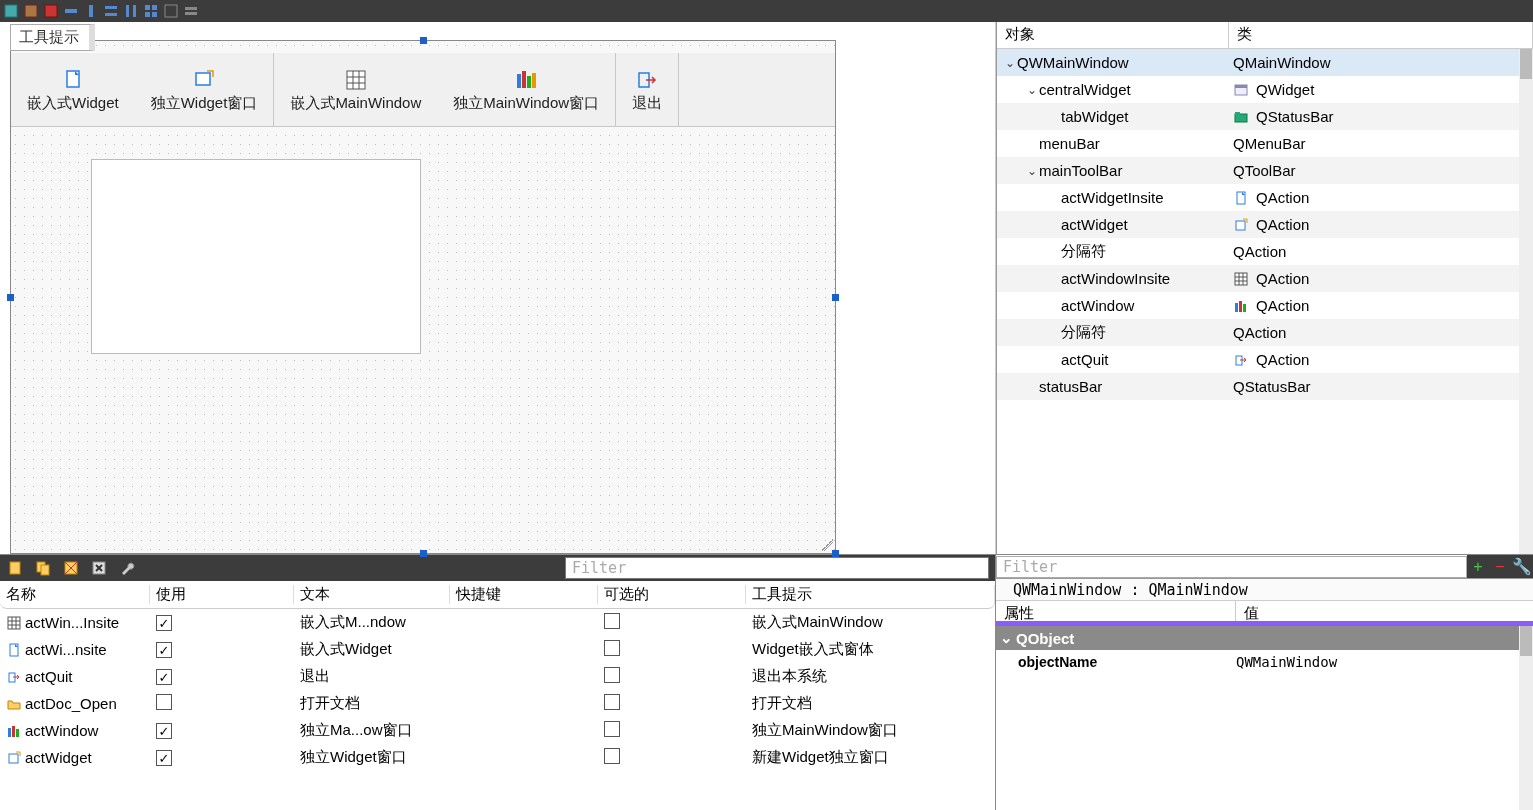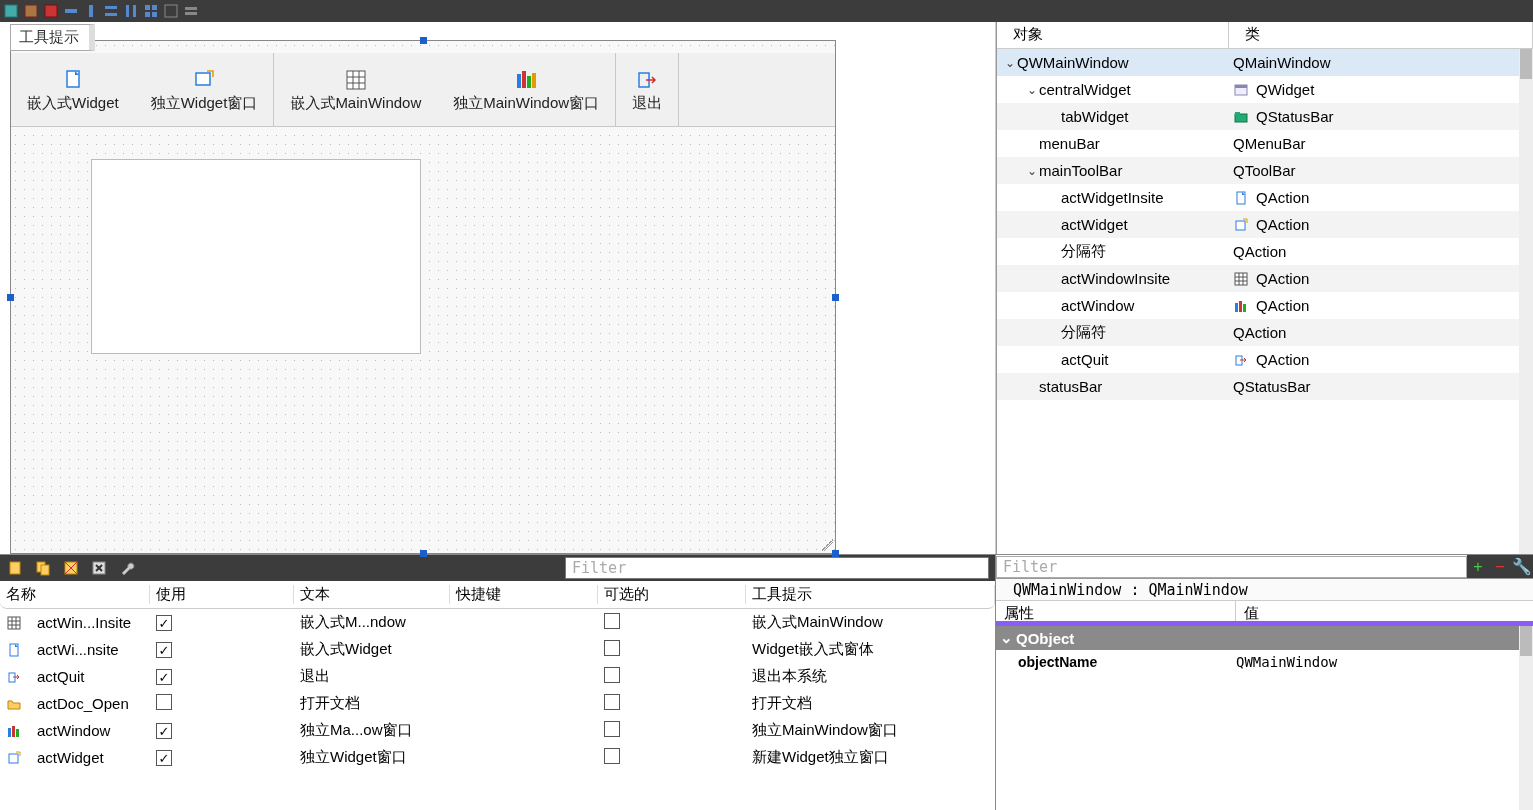--- a/index.html
+++ b/index.html
@@ -52,21 +52,21 @@
 
 .tabwidget {
   position: absolute; left: 80px; top: 118px; width: 330px; height: 195px;
   background: #fff; border: 1px solid #bbb;
 }
 
 
 .right-col { flex: 1; display: flex; flex-direction: column; border-left: 1px solid #999; }
 .object-inspector { flex: 1; display: flex; flex-direction: column; overflow: hidden; }
 .oi-header { display: flex; background: #fff; border-bottom: 1px solid #ccc; height: 27px; font-size: 15px; }
-.oi-header .col { padding: 3px 16px; border-right: 1px solid #ccc; }
+.oi-header .col { padding: 3px 8px; border-right: 1px solid #ccc; }
 .oi-header .colA { width: 232px; }
 .oi-header .colB { flex: 1; }
 .oi-scroll { flex: 1; overflow-y: auto; position: relative; }
 .oi-row { display: flex; height: 27px; align-items: center; font-size: 15px; }
 .oi-row.alt { background: #f3f3f3; }
 .oi-row.selected { background: #dbe9f7; }
 .oi-row .cellA { width: 232px; display: flex; align-items: center; padding-left: 6px; }
 .oi-row .cellB { flex: 1; display: flex; align-items: center; gap: 4px; padding-left: 4px; }
 .oi-twisty { width: 14px; text-align: center; font-size: 12px; color: #444; cursor: pointer; }
 .oi-indent { display: inline-block; }
@@ -91,21 +91,21 @@
 .ap-h0 { width: 150px; }
 .ap-h1 { width: 144px; }
 .ap-h2 { width: 156px; }
 .ap-h3 { width: 148px; }
 .ap-h4 { width: 148px; }
 .ap-h5 { flex: 1; }
 
 .ap-body { flex: 1; overflow: auto; }
 .ap-row { display: flex; height: 27px; align-items: center; font-size: 15px; }
 .ap-row .c { padding: 0 6px; }
-.ap-row .c0 { width: 150px; display: flex; align-items: center; gap: 12px; }
+.ap-row .c0 { width: 150px; display: flex; align-items: center; gap: 0; }
 .ap-row .c1 { width: 144px; }
 .ap-row .c2 { width: 156px; }
 .ap-row .c3 { width: 148px; }
 .ap-row .c4 { width: 148px; }
 .ap-row .c5 { flex: 1; }
 .chk { width: 16px; height: 16px; border: 1px solid #555; display: inline-flex; align-items: center; justify-content: center; font-size: 13px; color: #000; background: #fff; }
 
 .prop-panel { flex: 1; display: flex; flex-direction: column; }
 .pp-filter-row { display: flex; height: 24px; border-bottom: 1px solid #999; align-items: center; }
 .pp-filter-row input { flex: 1; height: 22px; border: 1px solid #aaa; padding: 0 6px; font-family: monospace; font-size: 15px; }

